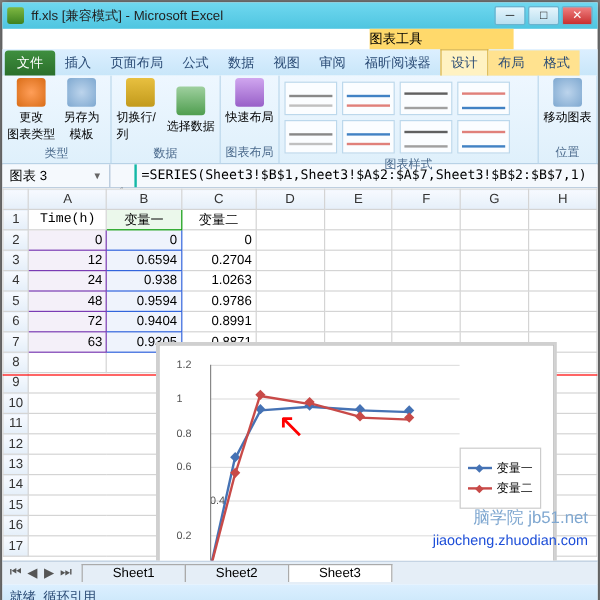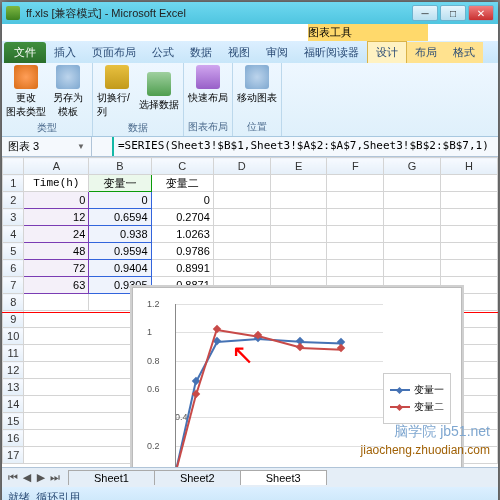--- a/index.html
+++ b/index.html
@@ -95,21 +95,21 @@
 .nav { display:flex; margin-right:6px; }
 .navb { width:14px; text-align:center; color:#555; cursor:pointer; }
 .stab { background:#fff; border:1px solid #aaa; border-bottom:none; padding:1px 25px; margin-right:-1px; cursor:pointer; }
 .stab.dim { background:#e5eef7; }
 
 
 .status { background: linear-gradient(#dcefff,#c8e6f9); height:20px; display:flex; align-items:center; padding:0 6px; font-size:11px; color:#2a4b75; justify-content:space-between; }
 
 
 .wm { position:absolute; right:8px; bottom:26px; color:#7fa7d0; font-size:14px; white-space:nowrap; }
-.wm2 { position:absolute; right:8px; bottom:10px; color:#a16207; font-size:12px; }
+.wm2 { position:absolute; right:8px; bottom:10px; color:#1d4ed8; font-size:12px; }
 </style>
 </head>
 <body>
 
 <div class="window">
 
   <div class="titlebar">
     <div class="xicon"></div>
     <div class="ttxt">ff.xls [兼容模式] - Microsoft Excel</div>
     <div class="winbtns">
@@ -169,20 +169,33 @@
       <div class="grpname">数据</div>
     </div>
     <div class="grp">
       <div class="grprow">
         <div class="bigbtn">
             <div class="ico ico5"></div>
             <span>快速布局</span>
           </div>
       </div>
       <div class="grpname">图表布局</div>
+    </div>
+    <div class="grp" style="flex:1">
+      <div class="gallery">
+        <div class="gitem g1"></div>
+        <div class="gitem g2"></div>
+        <div class="gitem g3"></div>
+        <div class="gitem g4"></div>
+        <div class="gitem g1"></div>
+        <div class="gitem g2"></div>
+        <div class="gitem g3"></div>
+        <div class="gitem g4"></div>
+      </div>
+      <div class="grpname">图表样式</div>
     </div>
     <div class="grp">
       <div class="grprow">
         <div class="bigbtn">
             <div class="ico ico2"></div>
             <span>移动图表</span>
           </div>
       </div>
       <div class="grpname">位置</div>
     </div>

